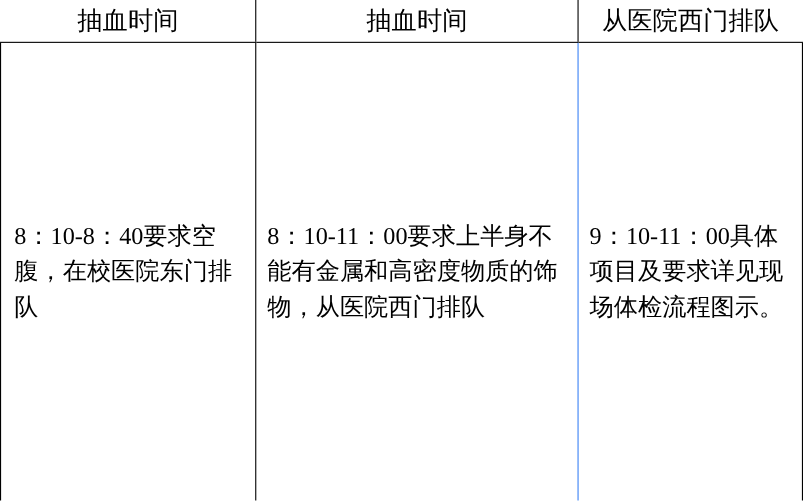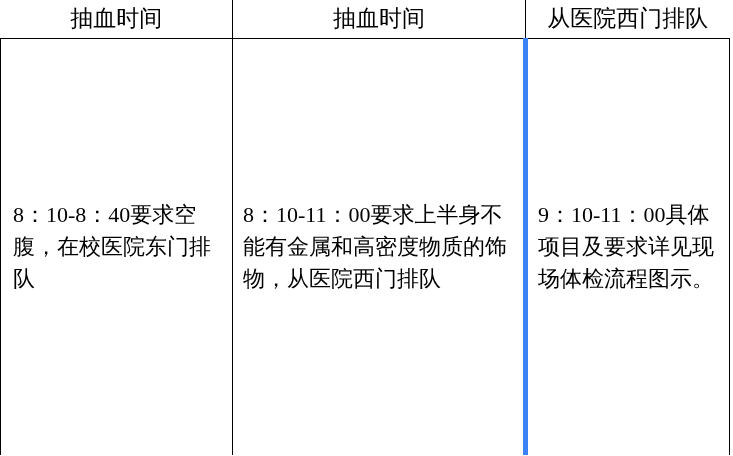--- a/index.html
+++ b/index.html
@@ -57,21 +57,21 @@
     height: 416px;
     font-size: 22px;
     line-height: 1.45;
     text-align: left;
   }
   table.schedule tbody td.col-a {
     border-left: 1px solid #000000;
     border-right: 1px solid #000000;
   }
   table.schedule tbody td.col-b {
-    border-right: 5px solid #3b82f6;
+    border-right: 1px solid #3b82f6;
   }
   table.schedule tbody td.col-c {
     border-right: 1px solid #000000;
     margin-top: 44px;
   }
   .cell-inner {
     padding: 0 10px;
   }
   .col-a .cell-inner { padding-left: 12px; padding-right: 8px; }
   .col-b .cell-inner { padding-left: 10px; padding-right: 8px; }

